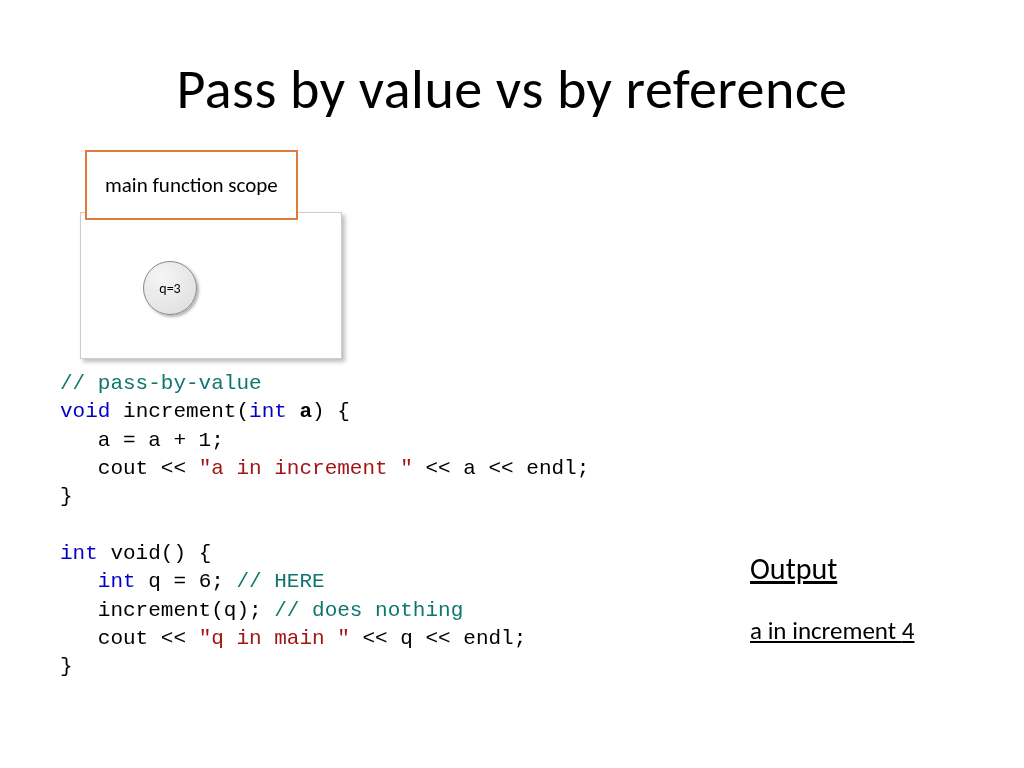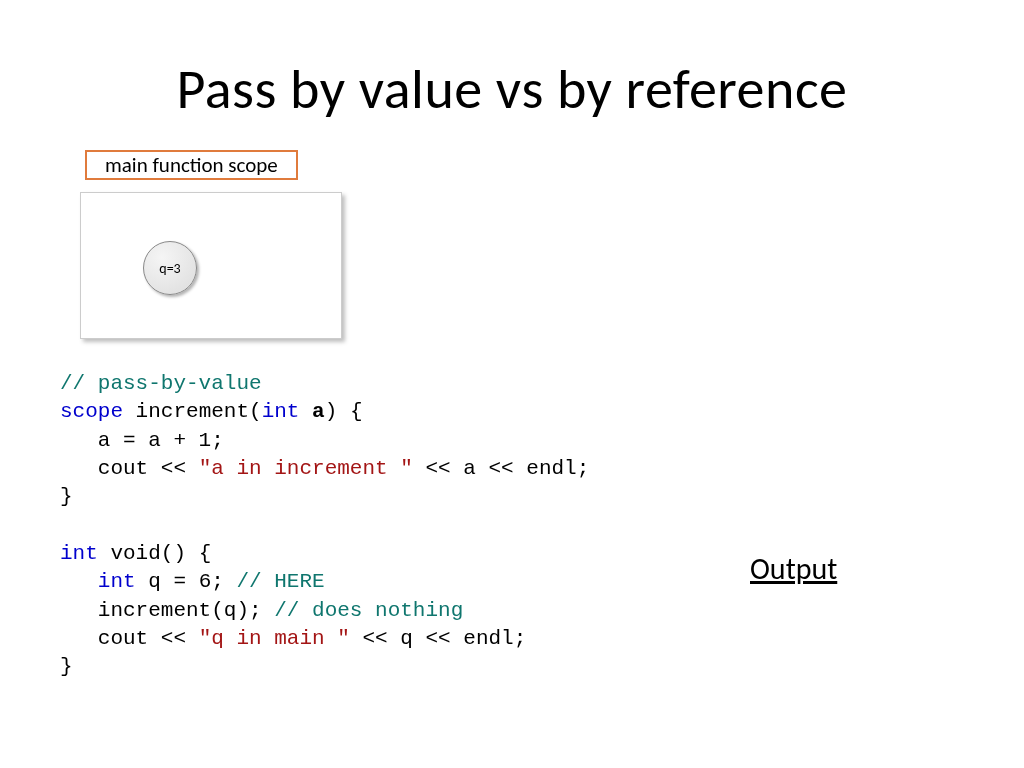--- a/index.html
+++ b/index.html
@@ -18,27 +18,27 @@
     margin-top: 55px;
     font-weight: 400;
     letter-spacing: 0.5px;
   }
   .scope-label {
     position: absolute;
     top: 150px;
     left: 85px;
     border: 2px solid #e07b3c;
     background: #fff;
-    padding: 0 18px;
+    padding: 20px 18px;
     font-size: 21px;
     z-index: 2;
   }
   .scope-box {
     position: absolute;
-    top: 192px;
+    top: 212px;
     left: 80px;
     width: 260px;
     height: 145px;
     background: #fff;
     border: 1px solid #ccc;
     box-shadow: 3px 3px 4px rgba(0,0,0,0.25);
   }
   .var-circle {
     position: absolute;
     top: 48px;
@@ -87,26 +87,27 @@
 <body>
 
 <div class="title">Pass by value vs by reference</div>
 
 <div class="scope-label">main function scope</div>
 <div class="scope-box">
   <div class="var-circle">q=3</div>
 </div>
 
 <div class="code"><span class="cm">// pass-by-value</span>
-<span class="kw">scope</span><span> increment(</span><span class="kw">int</span><span> </span><span class="bold">a</span><span>) {</span>
+<span class="kw">void</span><span> increment(</span><span class="kw">int</span><span> </span><span class="bold">a</span><span>) {</span>
 <span>   a = a + 1;</span>
 <span>   cout &lt;&lt; </span><span class="str">"a in increment "</span><span> &lt;&lt; a &lt;&lt; endl;</span>
 <span>}</span>
 
 <span class="kw">int</span><span> void() {</span>
 <span>   </span><span class="kw">int</span><span> q = 6; </span><span class="cm">// HERE</span>
 <span>   increment(q); </span><span class="cm">// does nothing</span>
 <span>   cout &lt;&lt; </span><span class="str">"q in main "</span><span> &lt;&lt; q &lt;&lt; endl;</span>
 <span>}</span></div>
 
 <div class="output-block">
   <div class="output-title">Output</div>
+  <div class="output-line"><span>a in increment </span><span>4</span></div>
 </div>
 
 </body></html>

